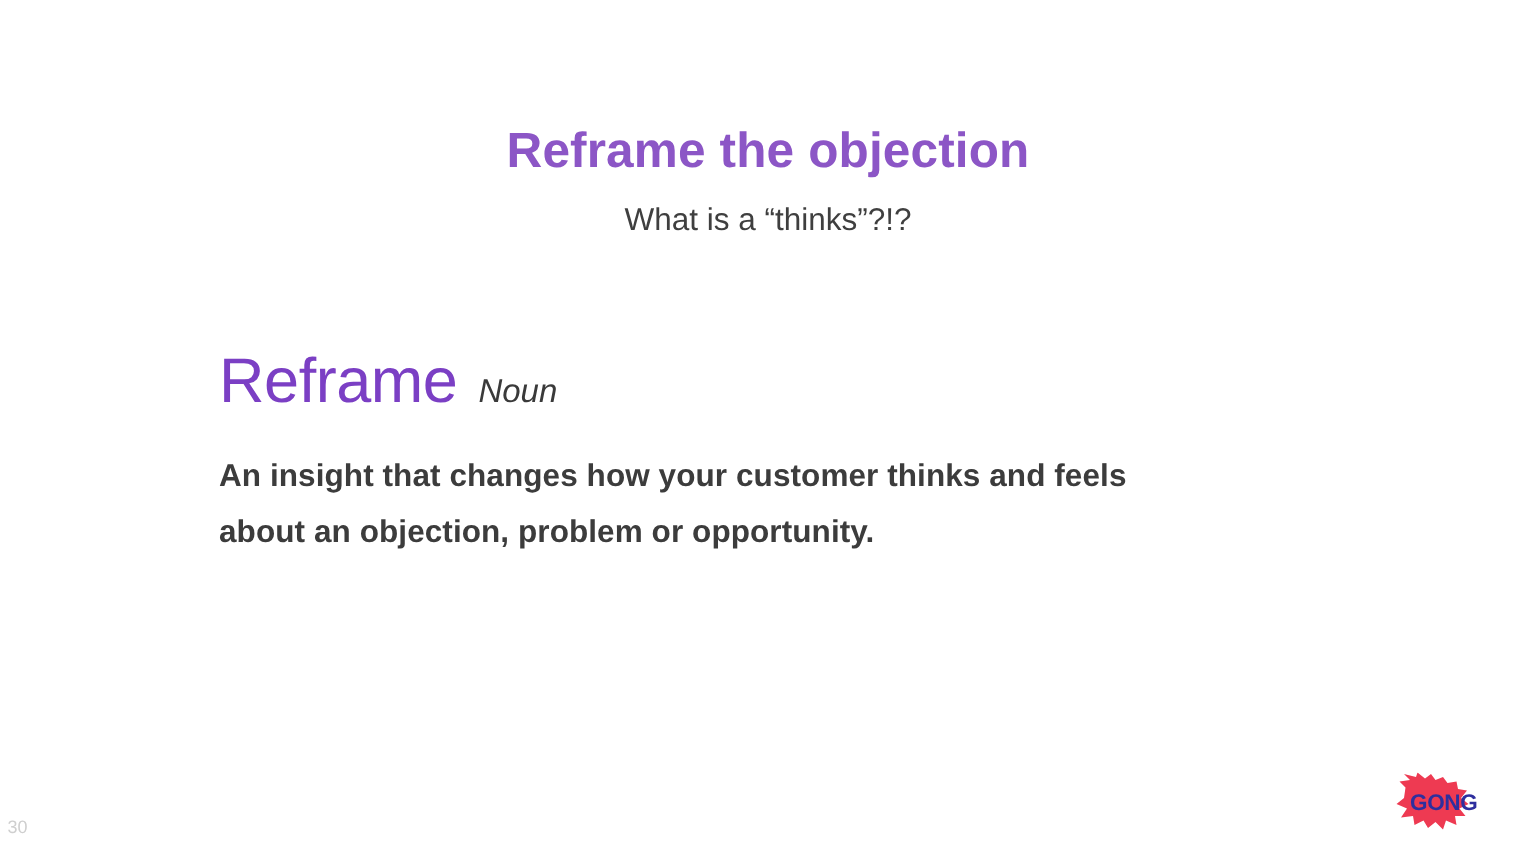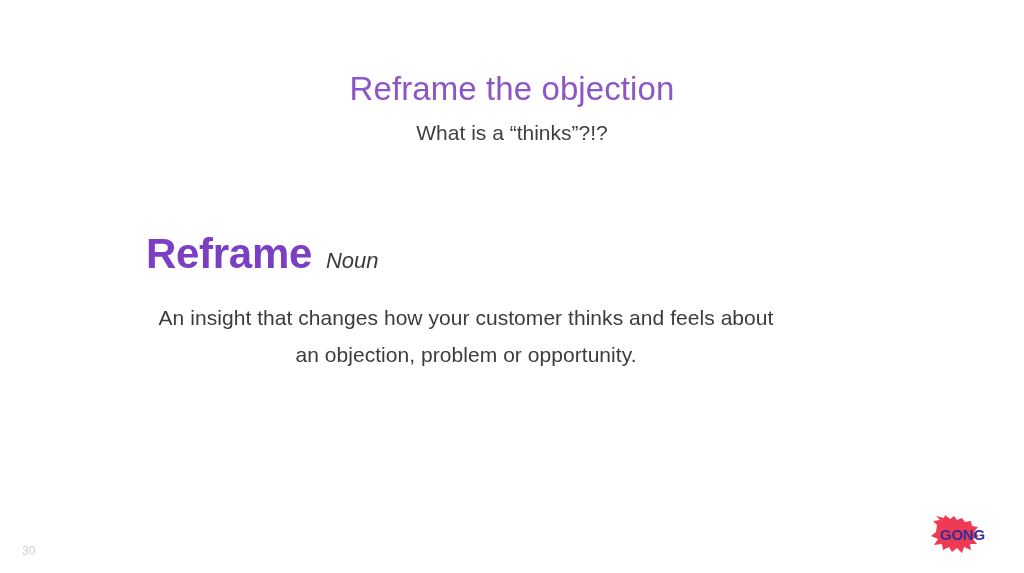--- a/index.html
+++ b/index.html
@@ -19,23 +19,23 @@
 
   
   .header {
     position: absolute;
     top: 66px;
     left: 0;
     width: 1024px;
     text-align: center;
   }
   .slide-title {
-    margin: 4px;
+    margin: 15px;
     font-size: 33px;
-    font-weight: 400;
+    font-weight: 700;
     line-height: 1.15;
     color: #8c56c6;
     letter-spacing: 0.1px;
   }
   .slide-subtitle {
     margin: 12px 0 0 0;
     font-size: 21px;
     font-weight: 400;
     line-height: 1.2;
     color: #3f3f3f;
@@ -49,53 +49,52 @@
     width: 720px;
   }
   .term-line {
     display: flex;
     align-items: baseline;
     gap: 14px;
     margin: 0;
   }
   .term {
     font-size: 42px;
-    font-weight: 700;
+    font-weight: 400;
     line-height: 1.05;
     color: #7b3fc4;
     letter-spacing: -0.3px;
   }
   .part-of-speech {
     font-size: 22px;
     font-style: italic;
     font-weight: 400;
     color: #3a3a3a;
   }
   .pronunciation {
     margin: 22px 0 0 0;
     font-size: 21px;
     font-weight: 400;
     color: #3c3c3c;
     letter-spacing: 0.1px;
   }
   .meaning {
     margin: 24px 0 0 0;
     font-size: 21px;
-    font-weight: 400;
+    font-weight: 700;
     line-height: 1.75;
     color: #3c3c3c;
     max-width: 640px;
     letter-spacing: 0.05px;
-    text-align: center;
   }
 
   
   .page-number {
     position: absolute;
-    left: 22px;
+    left: 5px;
     bottom: 15px;
     font-size: 12px;
     color: #cfcfcf;
   }
   .logo {
     position: absolute;
     right: 22px;
     bottom: 14px;
     width: 72px;
     height: 44px;

